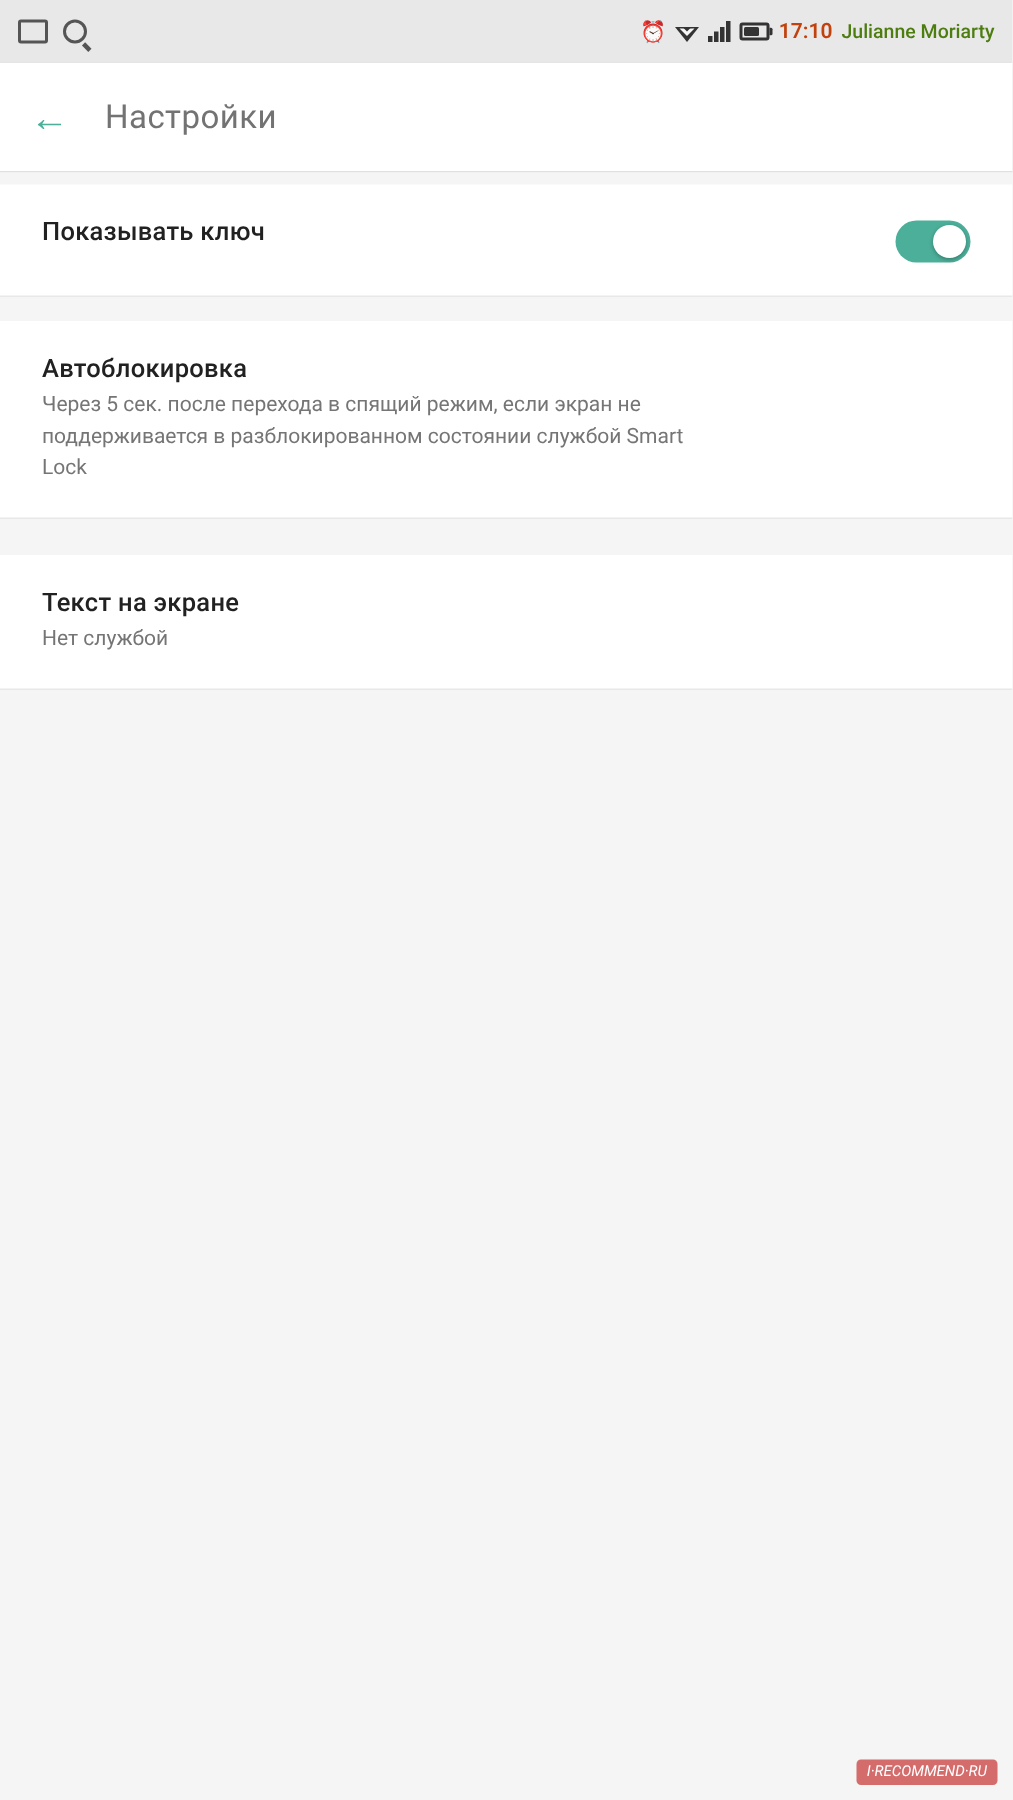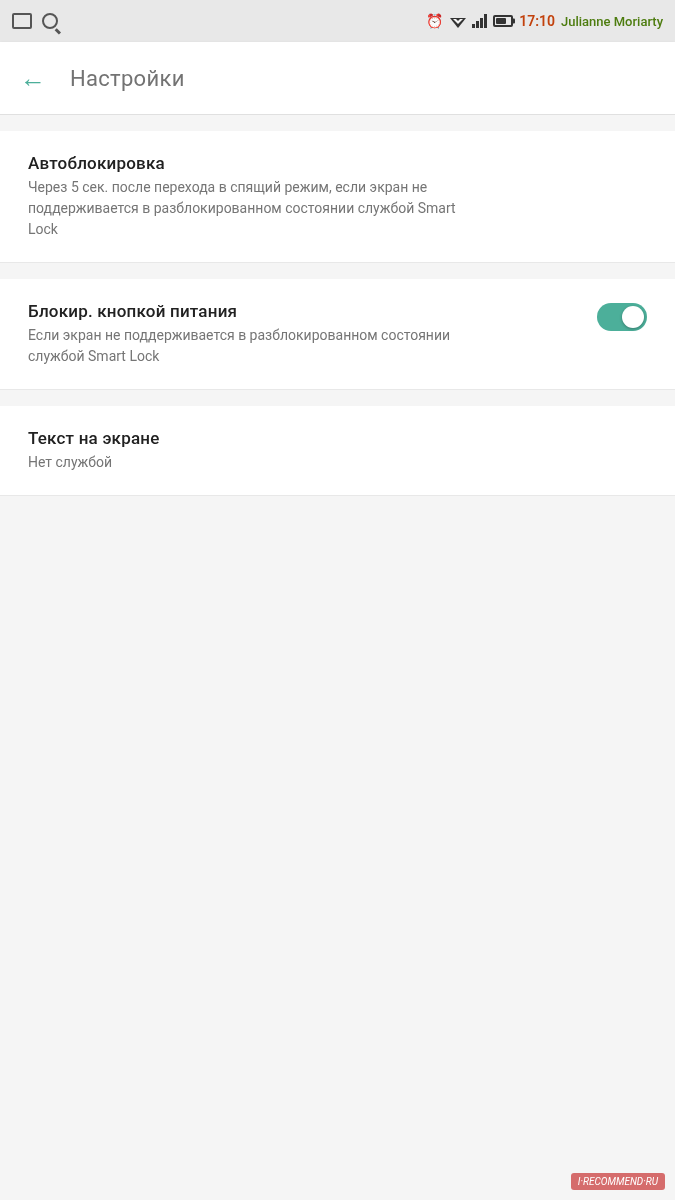--- a/index.html
+++ b/index.html
@@ -279,41 +279,40 @@
   <span class="back-arrow">←</span>
   <span class="app-title">Настройки</span>
 </div>
 
 <div class="divider"></div>
 
 <div class="settings-content">
 
   <div class="spacer"></div>
 
+  <div class="settings-item">
+    <div class="settings-item-text">
+      <div class="settings-item-title">Показывать ключ</div>
+    </div>
+    <div class="toggle-switch toggle-on">
+      <div class="toggle-knob"></div>
+    </div>
+  </div>
 
   <div class="spacer"></div>
 
   <div class="settings-item">
     <div class="settings-item-text">
       <div class="settings-item-title">Автоблокировка</div>
       <div class="settings-item-subtitle">Через 5 сек. после перехода в спящий режим, если экран не поддерживается в разблокированном состоянии службой Smart Lock</div>
     </div>
   </div>
 
   <div class="spacer"></div>
 
-  <div class="settings-item">
-    <div class="settings-item-text">
-      <div class="settings-item-title">Блокир. кнопкой питания</div>
-      <div class="settings-item-subtitle">Если экран не поддерживается в разблокированном состоянии службой Smart Lock</div>
-    </div>
-    <div class="toggle-switch toggle-on" style="margin-top: 2px;">
-      <div class="toggle-knob"></div>
-    </div>
-  </div>
 
   <div class="spacer"></div>
 
   <div class="settings-item">
     <div class="settings-item-text">
       <div class="settings-item-title">Текст на экране</div>
       <div class="settings-item-subtitle">Нет службой</div>
     </div>
   </div>
 

